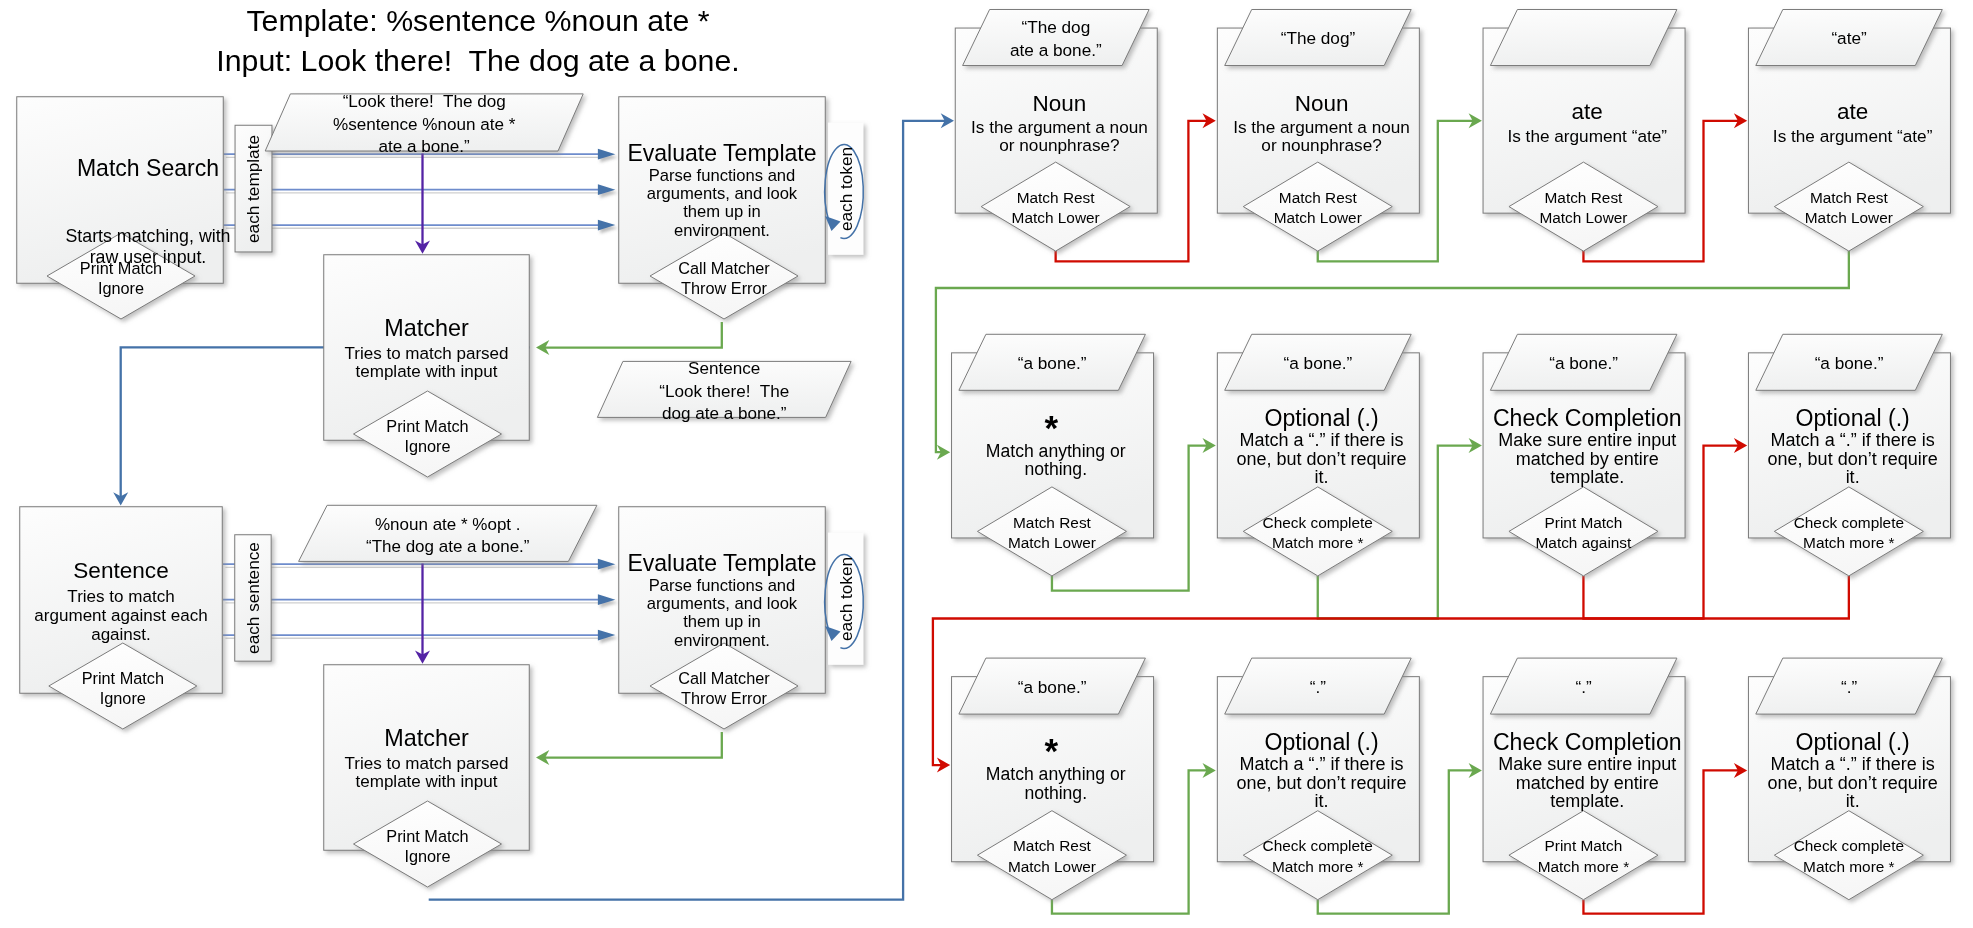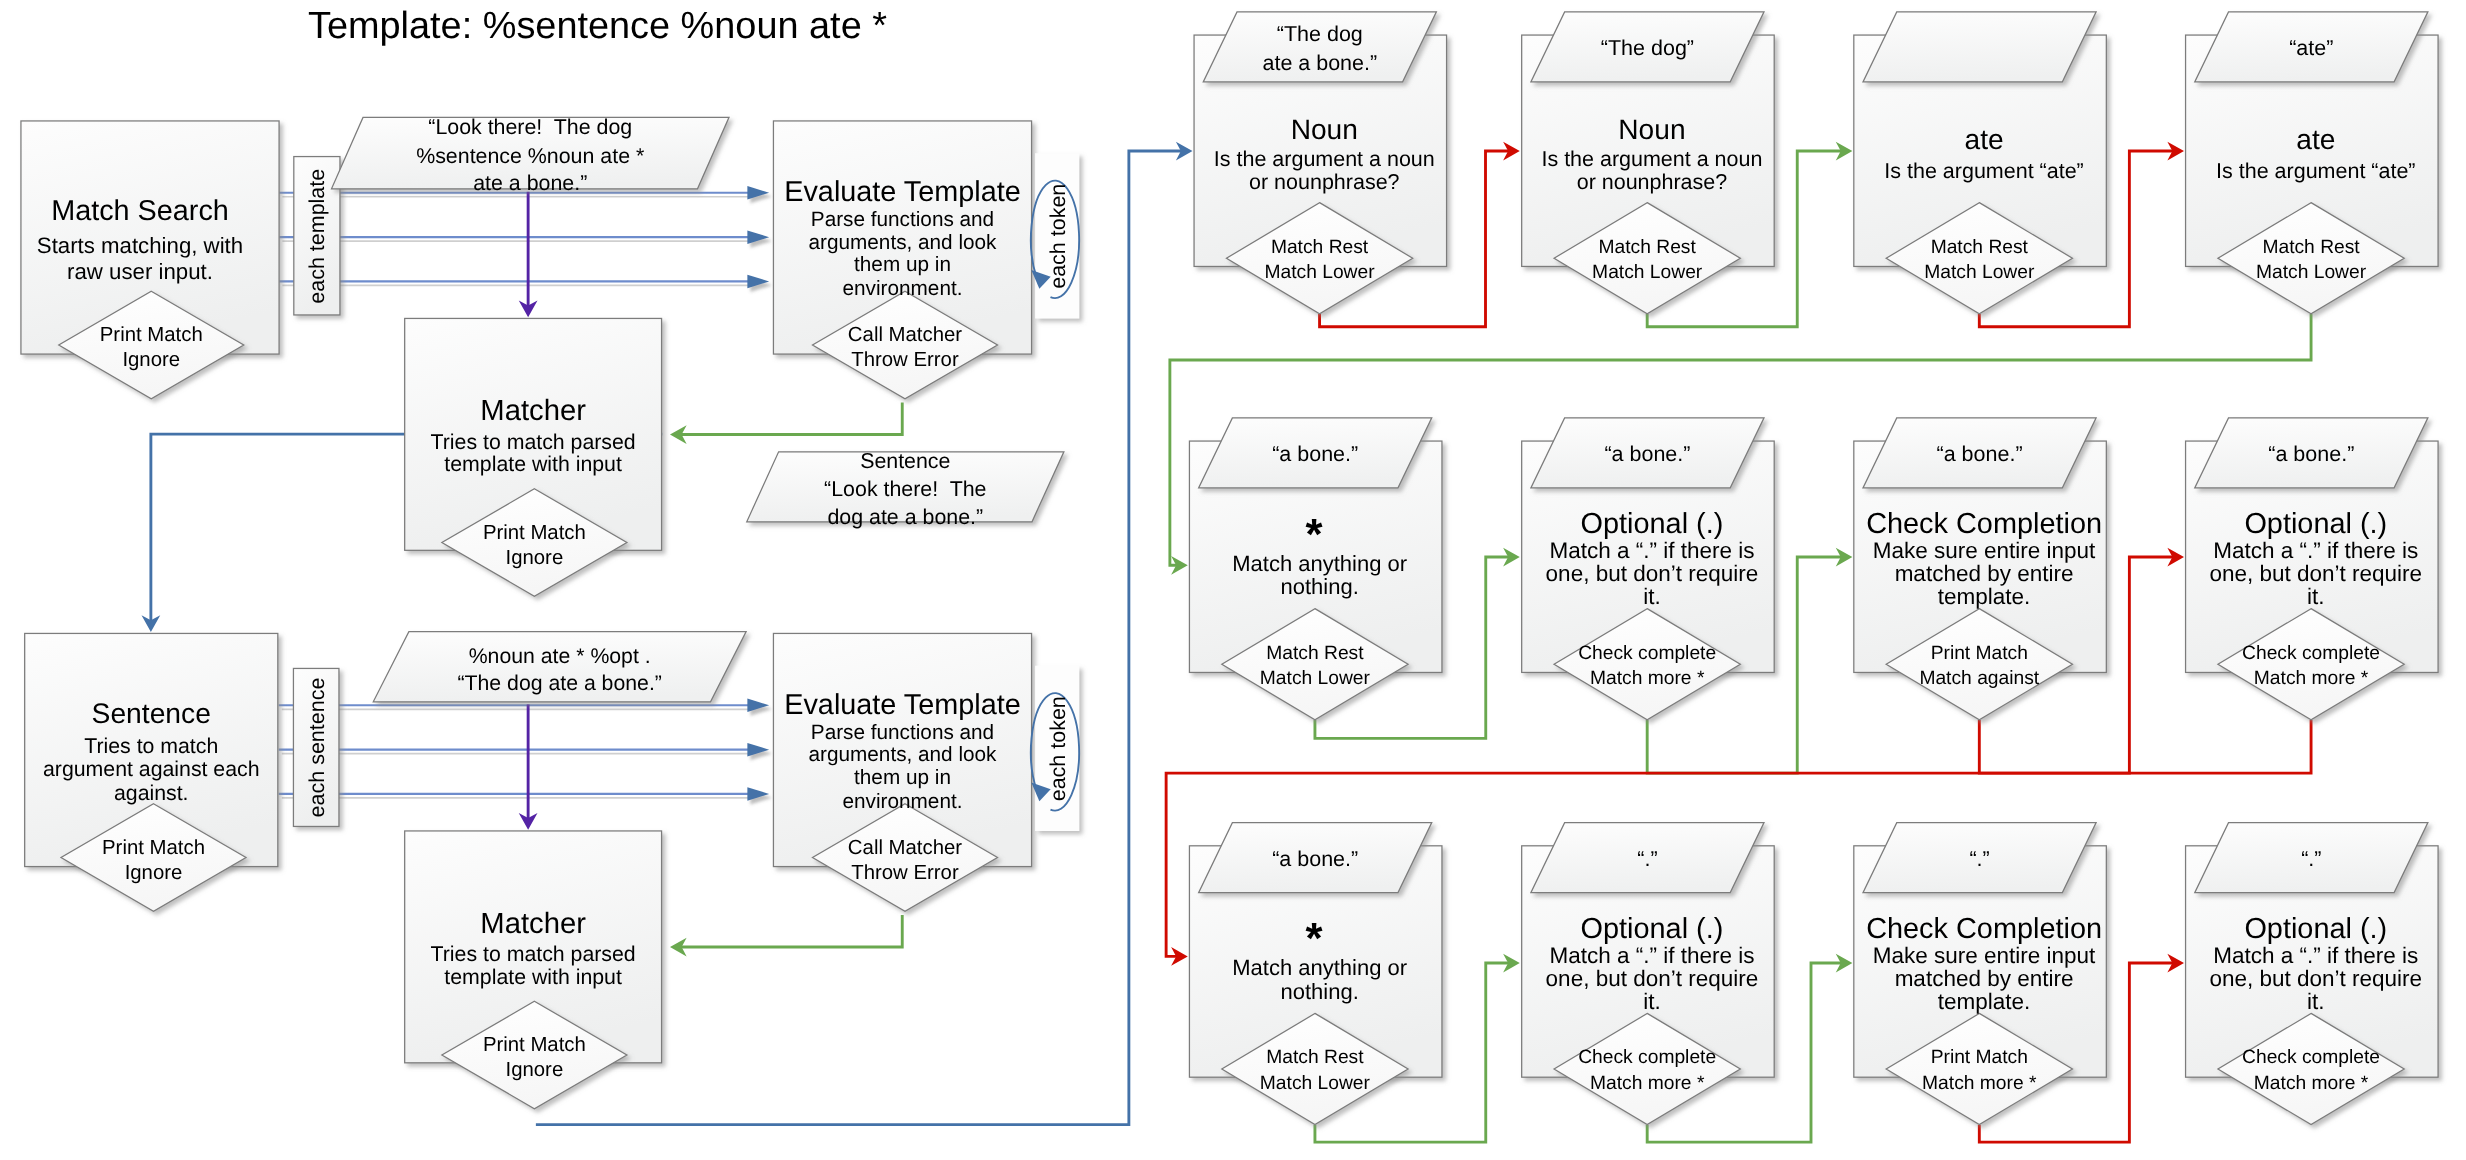--- a/index.html
+++ b/index.html
@@ -310,20 +310,21 @@
         <path d="M 829.1290944144273 221.45892751818843 A 19.3 47 0 1 1 840.3835406284956 237.66750078424838" fill="none" stroke="#4472a8" stroke-width="1.5"></path>
         <path d="M 825.086 215.94 L 840.5385403104505 221.397013647949 L 831.5025185121918 231.01939952991165 Z" fill="#4472a8" stroke="none"></path>
       </g>
       <g>
         <path d="M 829.1290944144273 631.4589275181884 A 19.3 47 0 1 1 840.3835406284956 647.6675007842483" fill="none" stroke="#4472a8" stroke-width="1.5"></path>
         <path d="M 825.086 625.94 L 840.5385403104505 631.397013647949 L 831.5025185121918 641.0193995299117 Z" fill="#4472a8" stroke="none"></path>
       </g>
     </svg>
   <div id="titleblk" style="left:183px;top:1px;width:590px;text-align:center;font-size:30.3px;line-height:39.5px;">
       <div style="white-space:pre">Template: %sentence %noun ate *</div>
+      <div style="white-space:pre">Input: Look there!  The dog ate a bone.</div>
     </div>
 <div class="lbl" style="left: 956.1px; top: 16px; width: 199.5px; font-size: 17.2px; line-height: 22.5px; z-index: 20;"><div>“The dog</div><div>ate a bone.”</div></div>
     <div class="lbl" style="left: 959.7px; top: 88.8px; width: 199.5px; z-index: 20;"><div style="font-size: 22.5px; font-weight: normal; line-height: 30.5px;">Noun</div><div style="font-size: 17.2px; line-height: 17.45px;"><div>Is the argument a noun</div><div>or nounphrase?</div></div></div>
     <div class="lbl" style="left: 963.15px; top: 187.8px; width: 185px; font-size: 15.4px; line-height: 20.6px; z-index: 20;"><div>Match Rest</div><div>Match Lower</div></div>
     <div class="lbl" style="left: 1218.2px; top: 27px; width: 199.5px; font-size: 17.2px; line-height: 22.5px; z-index: 20;"><div>“The dog”</div></div>
     <div class="lbl" style="left: 1221.8px; top: 88.8px; width: 199.5px; z-index: 20;"><div style="font-size: 22.5px; font-weight: normal; line-height: 30.5px;">Noun</div><div style="font-size: 17.2px; line-height: 17.45px;"><div>Is the argument a noun</div><div>or nounphrase?</div></div></div>
     <div class="lbl" style="left: 1225.25px; top: 187.8px; width: 185px; font-size: 15.4px; line-height: 20.6px; z-index: 20;"><div>Match Rest</div><div>Match Lower</div></div>
     <div class="lbl" style="left: 1487.5px; top: 97.3px; width: 199.5px; z-index: 20;"><div style="font-size: 22.5px; font-weight: normal; line-height: 30.5px;">ate</div><div style="font-size: 17.2px; line-height: 17.45px;"><div>Is the argument “ate”</div></div></div>
     <div class="lbl" style="left: 1490.95px; top: 187.8px; width: 185px; font-size: 15.4px; line-height: 20.6px; z-index: 20;"><div>Match Rest</div><div>Match Lower</div></div>
     <div class="lbl" style="left: 1749.3px; top: 27px; width: 199.5px; font-size: 17.2px; line-height: 22.5px; z-index: 20;"><div>“ate”</div></div>
@@ -346,21 +347,21 @@
     <div class="lbl" style="left: 959.45px; top: 836.4px; width: 185px; font-size: 15.4px; line-height: 20.6px; z-index: 20;"><div>Match Rest</div><div>Match Lower</div></div>
     <div class="lbl" style="left: 1218.2px; top: 675.6px; width: 199.5px; font-size: 17.2px; line-height: 22.5px; z-index: 20;"><div>“.”</div></div>
     <div class="lbl" style="left: 1221.8px; top: 729px; width: 199.5px; z-index: 20;"><div style="font-size: 23.1px; font-weight: normal; line-height: 26.1px;">Optional (.)</div><div style="font-size: 18px; line-height: 18.4px;"><div>Match a “.” if there is</div><div>one, but don’t require</div><div>it.</div></div></div>
     <div class="lbl" style="left: 1225.25px; top: 836.4px; width: 185px; font-size: 15.4px; line-height: 20.6px; z-index: 20;"><div>Check complete</div><div>Match more *</div></div>
     <div class="lbl" style="left: 1483.9px; top: 675.6px; width: 199.5px; font-size: 17.2px; line-height: 22.5px; z-index: 20;"><div>“.”</div></div>
     <div class="lbl" style="left: 1487.5px; top: 729px; width: 199.5px; z-index: 20;"><div style="font-size: 23.1px; font-weight: normal; line-height: 26.1px;">Check Completion</div><div style="font-size: 18px; line-height: 18.4px;"><div>Make sure entire input</div><div>matched by entire</div><div>template.</div></div></div>
     <div class="lbl" style="left: 1490.95px; top: 836.4px; width: 185px; font-size: 15.4px; line-height: 20.6px; z-index: 20;"><div>Print Match</div><div>Match more *</div></div>
     <div class="lbl" style="left: 1749.3px; top: 675.6px; width: 199.5px; font-size: 17.2px; line-height: 22.5px; z-index: 20;"><div>“.”</div></div>
     <div class="lbl" style="left: 1752.9px; top: 729px; width: 199.5px; z-index: 20;"><div style="font-size: 23.1px; font-weight: normal; line-height: 26.1px;">Optional (.)</div><div style="font-size: 18px; line-height: 18.4px;"><div>Match a “.” if there is</div><div>one, but don’t require</div><div>it.</div></div></div>
     <div class="lbl" style="left: 1756.35px; top: 836.4px; width: 185px; font-size: 15.4px; line-height: 20.6px; z-index: 20;"><div>Check complete</div><div>Match more *</div></div>
-    <div class="lbl" style="left: 18px; top: 152.3px; width: 188px; z-index: 20;"><div style="font-size: 23.05px; line-height: 33.5px;">Match Search</div><div style="font-size: 17.8px; line-height: 21.5px;"><div>Starts matching, with</div><div>raw user input.</div></div></div>
+    <div class="lbl" style="left: 18px; top: 152.3px; width: 188px; z-index: 20; padding-left: 36px;"><div style="font-size: 23.05px; line-height: 33.5px;">Match Search</div><div style="font-size: 17.8px; line-height: 21.5px; margin-top: 40px;"><div>Starts matching, with</div><div>raw user input.</div></div></div>
     <div class="lbl" style="left: 36px; top: 257.8px; width: 170px; font-size: 16.3px; line-height: 20.4px; z-index: 20;"><div>Print Match</div><div>Ignore</div></div>
     <div class="lbl" style="left: 189.4px; top: 175.6px; width: 128.2px; font-size: 17.2px; line-height: 26px; transform: rotate(-90deg); z-index: 22;">each template</div>
     <div class="lbl" style="left: 257.8px; top: 91.15px; width: 332.8px; font-size: 17.1px; line-height: 22.6px; z-index: 20;"><div>“Look there!  The dog</div><div>%sentence %noun ate *</div><div>ate a bone.”</div></div>
     <div class="lbl" style="left: 620px; top: 138.6px; width: 204px; z-index: 20;"><div style="font-size: 23.05px; line-height: 28.2px;">Evaluate Template</div><div style="font-size: 16.6px; line-height: 18.35px;"><div>Parse functions and</div><div>arguments, and look</div><div>them up in</div><div>environment.</div></div></div>
     <div class="lbl" style="left: 639px; top: 257.8px; width: 170px; font-size: 16.3px; line-height: 20.4px; z-index: 20;"><div>Call Matcher</div><div>Throw Error</div></div>
     <div class="lbl" style="left: 779.65px; top: 175.7px; width: 132.2px; font-size: 17.2px; line-height: 26px; transform: rotate(-90deg); z-index: 22;">each token</div>
     <div class="lbl" style="left: 325px; top: 312px; width: 203px; z-index: 20;"><div style="font-size: 23.4px; line-height: 32.8px;">Matcher</div><div style="font-size: 17.05px; line-height: 18.4px;"><div>Tries to match parsed</div><div>template with input</div></div></div>
     <div class="lbl" style="left: 342.5px; top: 415.8px; width: 170px; font-size: 16.3px; line-height: 20.4px; z-index: 20;"><div>Print Match</div><div>Ignore</div></div>
     <div class="lbl" style="left: 590.15px; top: 358.1px; width: 268.2px; font-size: 17.1px; line-height: 22.5px; z-index: 20;"><div>Sentence</div><div>“Look there!  The</div><div>dog ate a bone.”</div></div>
     <div class="lbl" style="left: 21px; top: 555.1px; width: 200px; z-index: 20;"><div style="font-size: 22.6px; line-height: 31.6px;">Sentence</div><div style="font-size: 17.05px; line-height: 19.1px; text-align: center;"><div>Tries to match</div><div>argument against each</div><div>against.</div></div></div>

